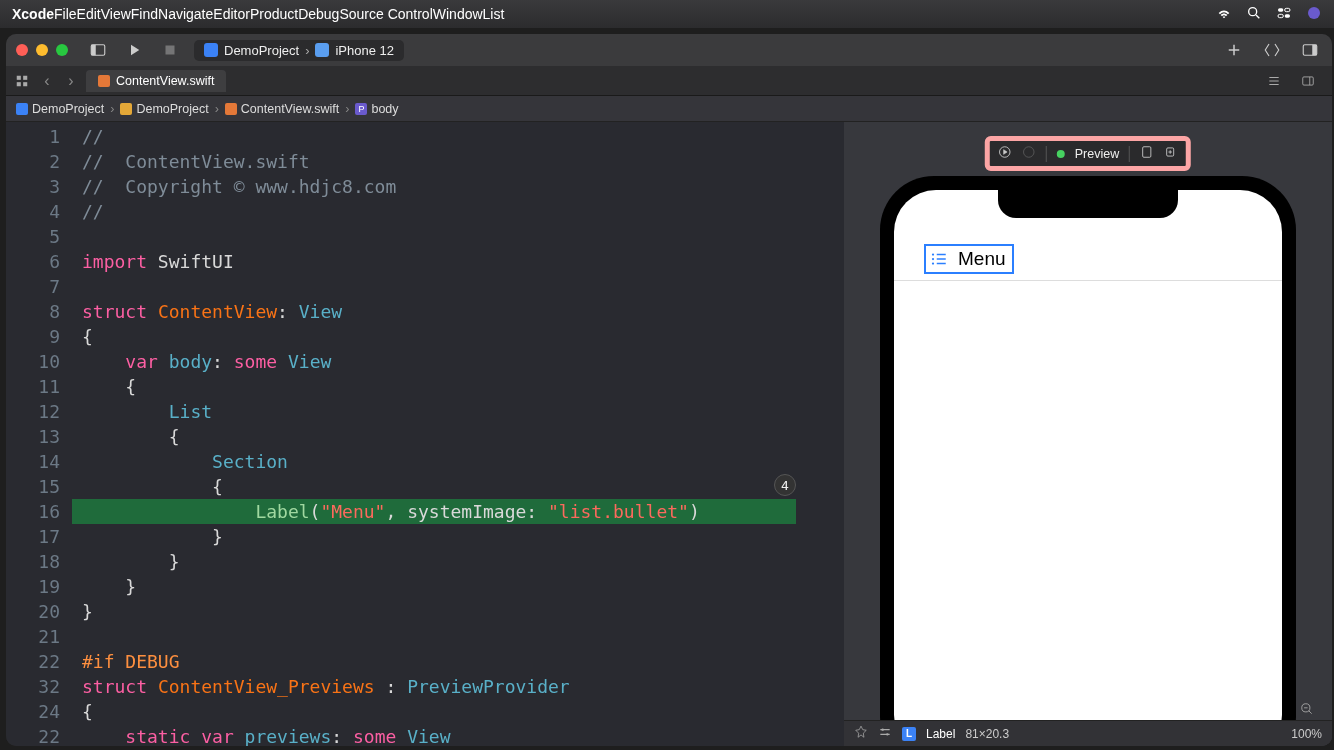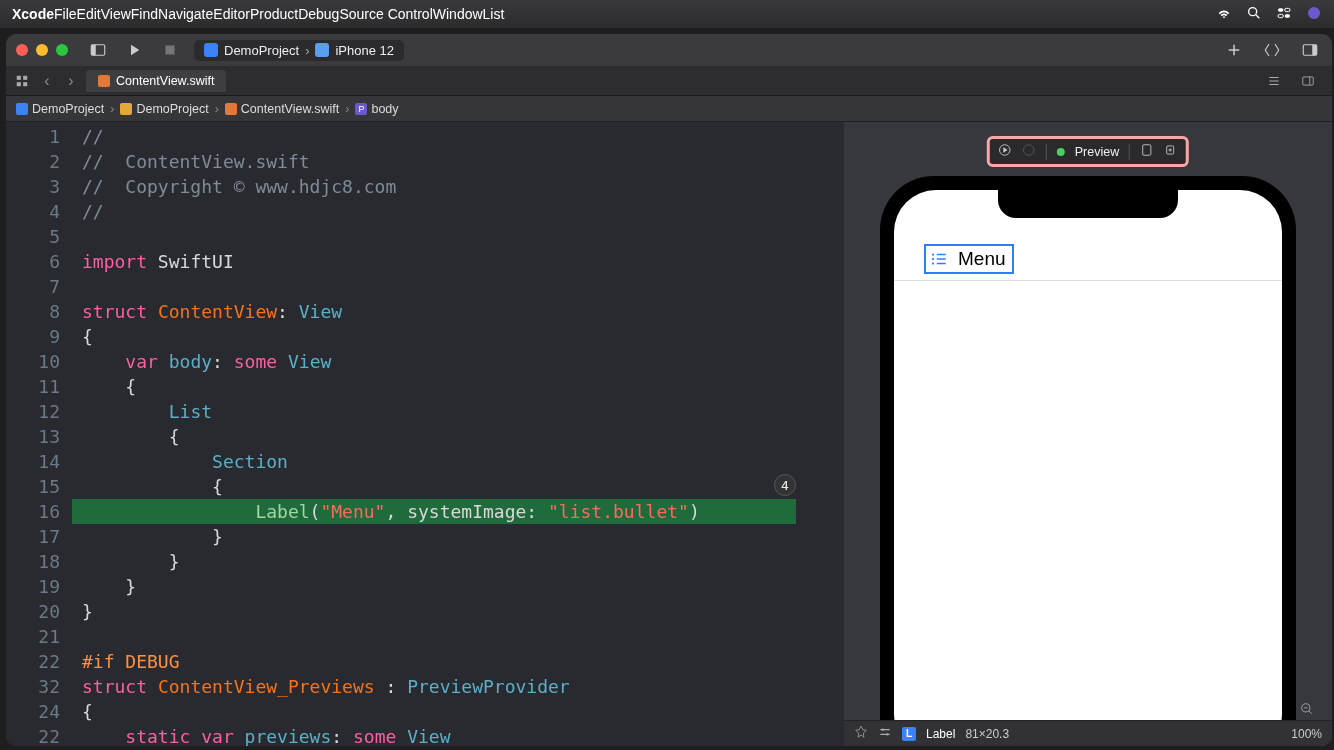--- a/index.html
+++ b/index.html
@@ -172,21 +172,21 @@
 }
 
 
 .canvas {
   flex:1;
   background: #37383d;
   position: relative;
 }
 .canvas-toolbar {
   position:absolute; top:14px; left:50%; transform:translateX(-50%);
-  background:#2a2a2c; border:3px solid #fca5a5; border-radius:6px;
+  background:#2a2a2c; border:5px solid #fca5a5; border-radius:6px;
   display:flex; align-items:center; gap:10px;
   padding: 4px 8px;
   font-size:12.5px; color:#eee;
 }
 .canvas-toolbar .dot { width:8px;height:8px;border-radius:50%;background:#46d160; display:inline-block; }
 .canvas-toolbar svg { width:14px;height:14px;fill:#ccc;stroke:#ccc; }
 
 .phone {
   position:absolute;
   top: 54px; left: 50%; transform: translateX(-50%);

